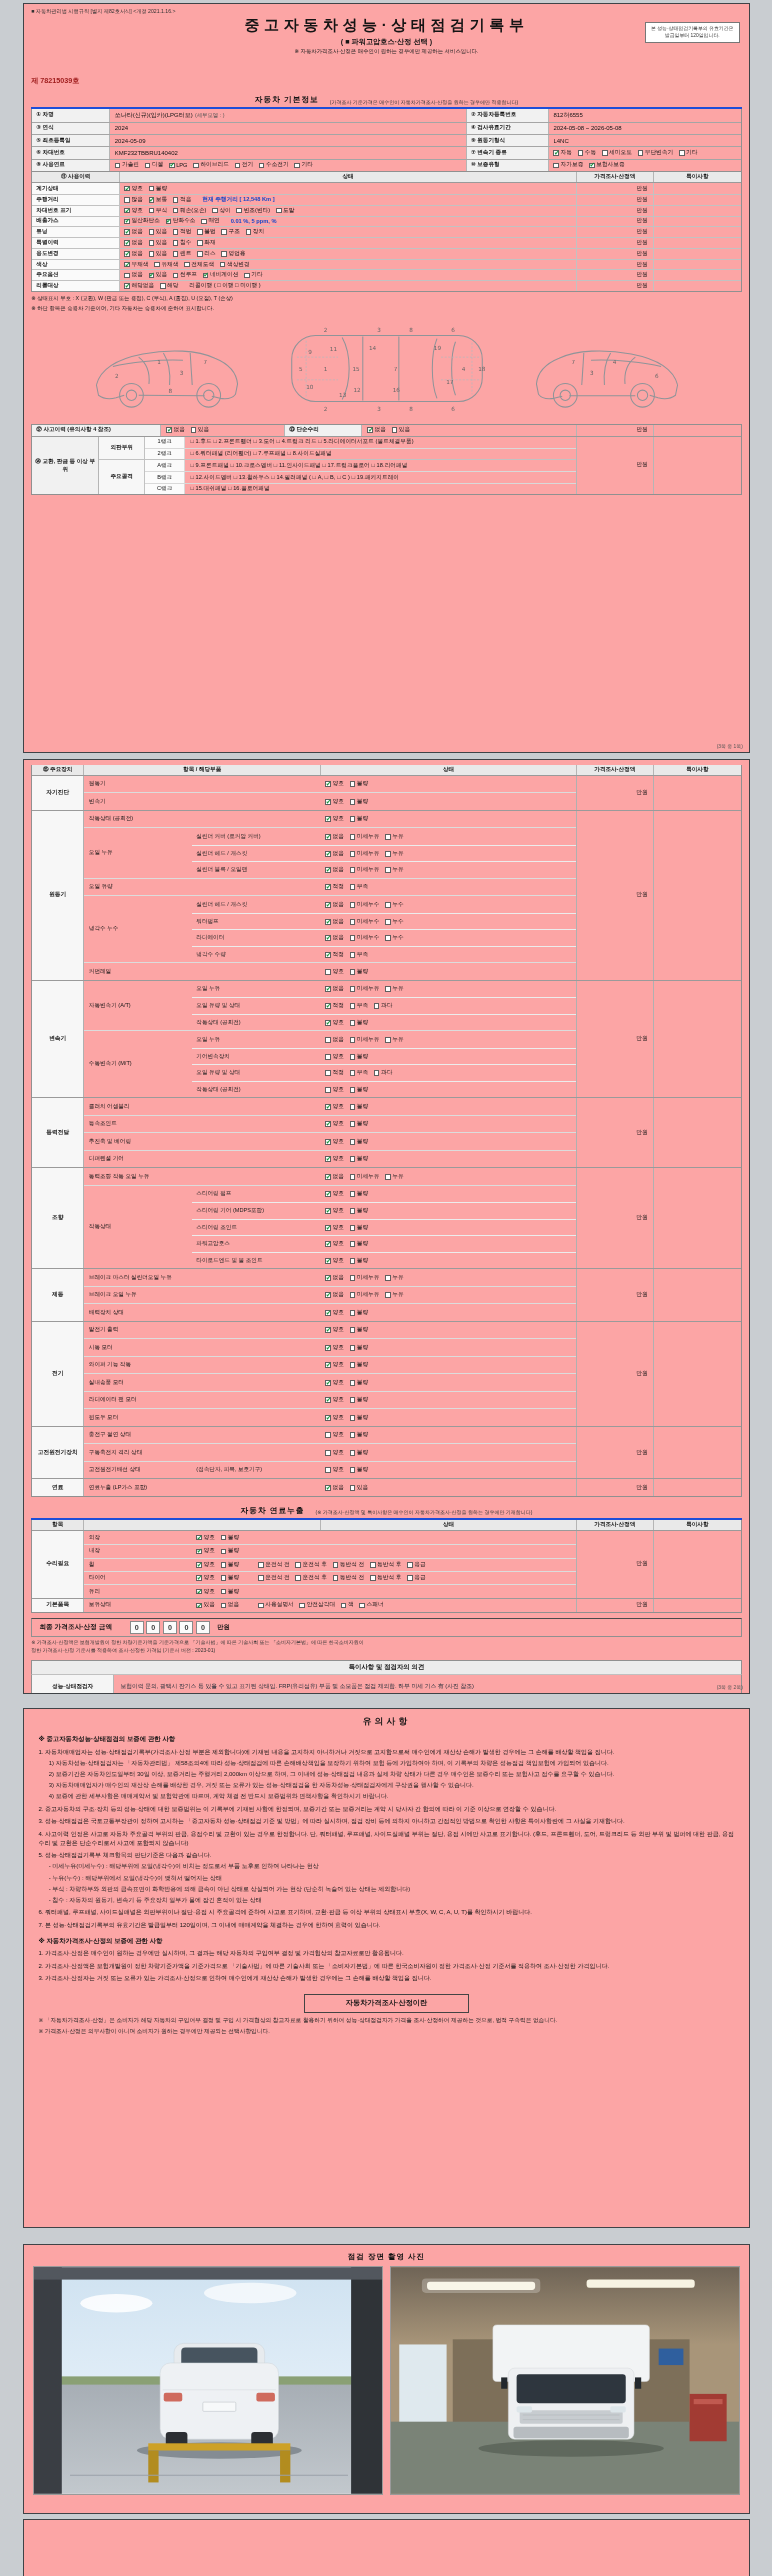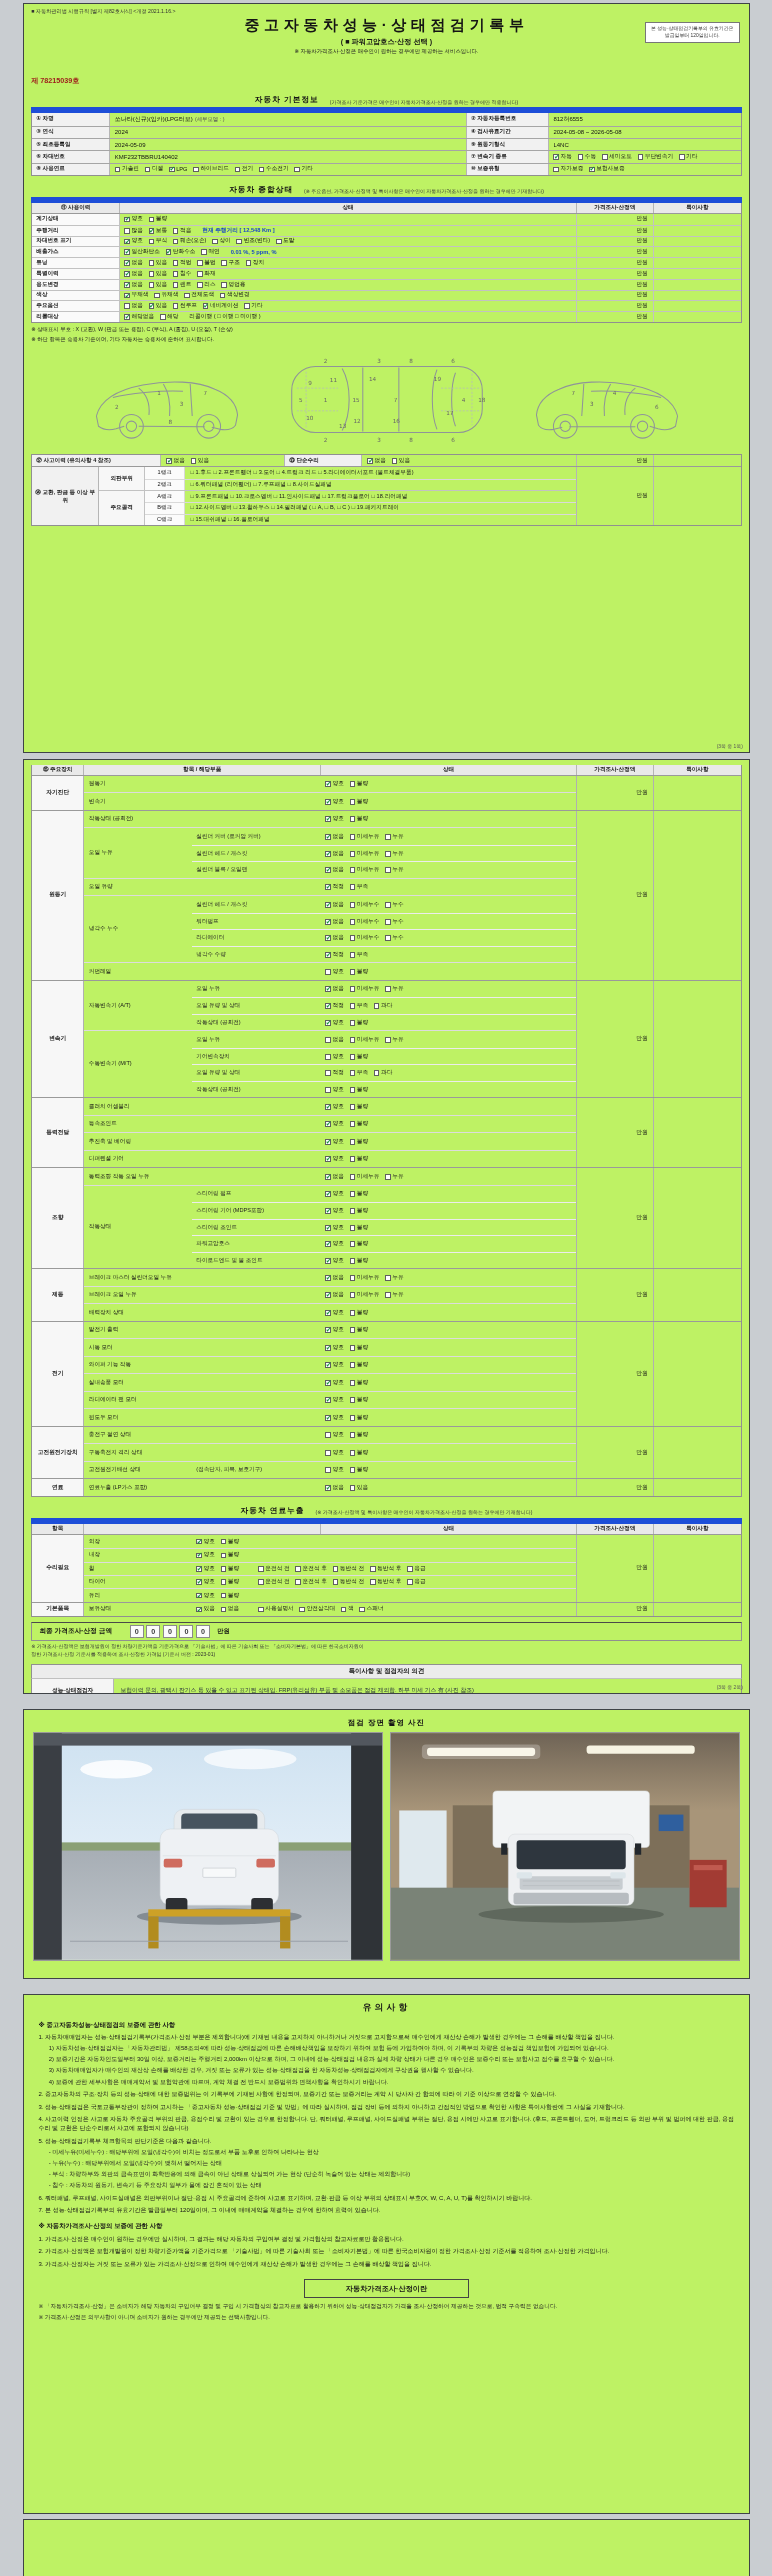--- a/index.html
+++ b/index.html
@@ -1,32 +1,32 @@
 <!DOCTYPE html>
 <html style="font-size:8.2px"><head>
 <meta charset="utf-8">
 <style>
 *{box-sizing:border-box;margin:0;padding:0}
 html,body{width:773px}
 body{height:2576px;background:#c9cdd1;font-family:"Liberation Sans","DejaVu Sans",sans-serif;color:#141414;overflow:hidden}
 .page{padding:2.6px 23px 0}
-.box{background:#bef264;border:1px solid #3f4347;position:relative;overflow:hidden}
+.box{background:#fca5a5;border:1px solid #3f4347;position:relative;overflow:hidden}
 .b1{height:750px;padding:4.1px 7.2px 13.4px}
 .b2{height:935px;margin-top:6.2px;padding:5.2px 7.2px 13.4px}
 .b3{height:520px;margin-top:14.4px;padding:7.2px 14.4px}
 .b4{height:270px;margin-top:15.5px;padding:5.2px 7.2px}
 .b5{height:88px;margin-top:5.2px;padding:5.2px 10.3px}
 .formref{font-size:5.2px;color:#333}
 .titlewrap{text-align:center;margin-top:1px}
 .title{font-size:15px;font-weight:700;letter-spacing:4.6px}
 .subtitle{font-size:7.2px;font-weight:700;margin-top:2.1px}
 .subnote{font-size:5.4px;margin-top:1.5px;color:#222}
 .docno{font-size:7.2px;font-weight:700;color:#9e1b1b;margin-top:21px}
 .vbox{position:absolute;top:18.5px;right:9.3px;border:0.5px solid #777;padding:2.1px 5.2px;font-size:4.9px;line-height:1.45;color:#333;text-align:center;background:#fff}
-.sec-title{display:flex;align-items:flex-end;justify-content:center;gap:11px;margin-top:6.2px;padding:2.6px 0 2.1px;border-bottom:6px solid #1d4ed8}
+.sec-title{display:flex;align-items:flex-end;justify-content:center;gap:11px;margin-top:6.2px;padding:2.6px 0 2.1px;border-bottom:2px solid #1d4ed8}
 .sec-title .t{font-size:7.7px;font-weight:700;letter-spacing:1px}
 .sec-title .n{font-size:5px;color:#333;padding-bottom:0.5px}
 
 .btable{border:0.5px solid #909090;border-top:none;font-size:6px}
 .brow{display:flex;border-top:0.5px solid #a5a5a5;min-height:12.4px;align-items:stretch}
 .brow:first-child{border-top:none}
 .bl{width:78px;background:#f1f1f1;border-right:0.5px solid #b5b5b5;display:flex;align-items:center;padding:1px 4.1px;font-weight:700;font-size:5.6px}
 .bv{display:flex;align-items:center;padding:1px 4.6px;flex:1;gap:2.1px}
 .bv.mid{border-right:0.5px solid #b5b5b5}
 .bl2{width:82px;background:#f1f1f1;border-right:0.5px solid #b5b5b5;display:flex;align-items:center;padding:1px 4.1px;font-weight:700;font-size:5.6px}
@@ -251,24 +251,20 @@
               </span>
               <span class="opt">
                 <span class="cb on"></span>
                 <span>보험사보증</span>
               </span>
             </span>
         </div>
       </div>
     </div>
 
-    <div class="sec-title">
-      <div class="t">자동차 종합상태</div>
-      <div class="n">(※ 주요옵션, 가격조사·산정액 및 특이사항은 매수인이 자동차가격조사·산정을 원하는 경우에만 기재합니다)</div>
-    </div>
     <div class="otable">
       <div class="ohead">
         <div class="oc w-lab">⑪ 사용이력</div>
         <div class="oc w-state">상태</div>
         <div class="oc w-price">가격조사·산정액</div>
         <div class="oc w-note">특이사항</div>
       </div>
       <div>
 
       <div class="orow">
@@ -1847,20 +1843,53 @@
 
     <div class="oprow">
         <div class="opwho">성능·상태점검자</div>
         <div class="optext">보험이력 문의, 광택시 잔기스 등 있을 수 있고 표기된 상태임. FRP(유리섬유) 부품 및 소모품은 점검 제외함. 하부 미세 기스 有 (사진 참조)</div>
       </div>
       </div>
 
     <div class="pagenote">(3쪽 중 2쪽)</div>
   </div>
 
+  <div class="box b3">
+    <div class="ntitle">유의사항</div>
+    <div>
+
+    <div class="nh">※ 중고자동차성능·상태점검의 보증에 관한 사항</div>
+        <div class="np">1. 자동차매매업자는 성능·상태점검기록부(가격조사·산정 부분은 제외합니다)에 기재된 내용을 고지하지 아니하거나 거짓으로 고지함으로써 매수인에게 재산상 손해가 발생한 경우에는 그 손해를 배상할 책임을 집니다.</div>
+        <div class="ns">1) 자동차성능·상태점검자는 「자동차관리법」 제58조의4에 따라 성능·상태점검에 따른 손해배상책임을 보장하기 위하여 보험 등에 가입하여야 하며, 이 기록부의 차량은 성능점검 책임보험에 가입되어 있습니다.</div>
+        <div class="ns">2) 보증기간은 자동차인도일부터 30일 이상, 보증거리는 주행거리 2,000km 이상으로 하며, 그 이내에 성능·상태점검 내용과 실제 차량 상태가 다른 경우 매수인은 보증수리 또는 보험사고 접수를 요구할 수 있습니다.</div>
+        <div class="ns">3) 자동차매매업자가 매수인의 재산상 손해를 배상한 경우, 거짓 또는 오류가 있는 성능·상태점검을 한 자동차성능·상태점검자에게 구상권을 행사할 수 있습니다.</div>
+        <div class="ns">4) 보증에 관한 세부사항은 매매계약서 및 보험약관에 따르며, 계약 체결 전 반드시 보증범위와 면책사항을 확인하시기 바랍니다.</div>
+        <div class="np">2. 중고자동차의 구조·장치 등의 성능·상태에 대한 보증범위는 이 기록부에 기재된 사항에 한정되며, 보증기간 또는 보증거리는 계약 시 당사자 간 합의에 따라 이 기준 이상으로 연장할 수 있습니다.</div>
+        <div class="np">3. 성능·상태점검은 국토교통부장관이 정하여 고시하는 「중고자동차 성능·상태점검 기준 및 방법」에 따라 실시하며, 점검 장비 등에 의하지 아니하고 간접적인 방법으로 확인한 사항은 특이사항란에 그 사실을 기재합니다.</div>
+        <div class="np">4. 사고이력 인정은 사고로 자동차 주요골격 부위의 판금, 용접수리 및 교환이 있는 경우로 한정합니다. 단, 쿼터패널, 루프패널, 사이드실패널 부위는 절단, 용접 시에만 사고로 표기합니다. (후드, 프론트휀더, 도어, 트렁크리드 등 외판 부위 및 범퍼에 대한 판금, 용접수리 및 교환은 단순수리로서 사고에 포함되지 않습니다)</div>
+        <div class="np">5. 성능·상태점검기록부 체크항목의 판단기준은 다음과 같습니다.</div>
+        <div class="ns">- 미세누유(미세누수) : 해당부위에 오일(냉각수)이 비치는 정도로서 부품 노후로 인하여 나타나는 현상</div>
+        <div class="ns">- 누유(누수) : 해당부위에서 오일(냉각수)이 맺혀서 떨어지는 상태</div>
+        <div class="ns">- 부식 : 차량하부와 외판의 금속표면이 화학반응에 의해 금속이 아닌 상태로 상실되어 가는 현상 (단순히 녹슬어 있는 상태는 제외합니다)</div>
+        <div class="ns">- 침수 : 자동차의 원동기, 변속기 등 주요장치 일부가 물에 잠긴 흔적이 있는 상태</div>
+        <div class="np">6. 쿼터패널, 루프패널, 사이드실패널은 외판부위이나 절단·용접 시 주요골격에 준하여 사고로 표기하며, 교환·판금 등 이상 부위의 상태표시 부호(X, W, C, A, U, T)를 확인하시기 바랍니다.</div>
+        <div class="np">7. 본 성능·상태점검기록부의 유효기간은 발급일부터 120일이며, 그 이내에 매매계약을 체결하는 경우에 한하여 효력이 있습니다.</div>
+        <div class="nh">※ 자동차가격조사·산정의 보증에 관한 사항</div>
+        <div class="np">1. 가격조사·산정은 매수인이 원하는 경우에만 실시하며, 그 결과는 해당 자동차의 구입여부 결정 및 가격협상의 참고자료로만 활용됩니다.</div>
+        <div class="np">2. 가격조사·산정액은 보험개발원이 정한 차량기준가액을 기준가격으로 「기술사법」에 따른 기술사회 또는 「소비자기본법」에 따른 한국소비자원이 정한 가격조사·산정 기준서를 적용하여 조사·산정한 가격입니다.</div>
+        <div class="np">3. 가격조사·산정자는 거짓 또는 오류가 있는 가격조사·산정으로 인하여 매수인에게 재산상 손해가 발생한 경우에는 그 손해를 배상할 책임을 집니다.</div>
+      </div>
+    <div class="pibox">자동차가격조사·산정이란</div>
+    <div>
+
+    <div class="piline">※ 「자동차가격조사·산정」은 소비자가 해당 자동차의 구입여부 결정 및 구입 시 가격협상의 참고자료로 활용하기 위하여 성능·상태점검자가 가격을 조사·산정하여 제공하는 것으로, 법적 구속력은 없습니다.</div>
+        <div class="piline">※ 가격조사·산정은 의무사항이 아니며 소비자가 원하는 경우에만 제공되는 선택사항입니다.</div>
+      </div>
+  </div>
+
   <div class="box b4">
     <div class="phtitle">점검 장면 촬영 사진</div>
     <div class="photos">
       <div class="photo">
         <svg width="348" height="227" viewBox="0 0 676 440">
           <defs>
             <linearGradient id="sky" x1="0" y1="0" x2="0" y2="1">
               <stop offset="0" stop-color="#cfe2f1"></stop>
                 <stop offset="1" stop-color="#f0f7fc"></stop>
             </linearGradient>
@@ -1922,50 +1951,17 @@
           <rect x="426" y="270" width="30" height="12" rx="3" fill="#dde6ea"></rect>
           <rect x="214" y="214" width="12" height="22" fill="#23282d"></rect>
           <rect x="474" y="214" width="12" height="22" fill="#23282d"></rect>
           <rect x="580" y="246" width="72" height="92" fill="#a23b33"></rect>
           <rect x="588" y="256" width="56" height="10" fill="#c05a50"></rect>
         </svg>
       </div>
     </div>
   </div>
 
-  <div class="box b3">
-    <div class="ntitle">유의사항</div>
-    <div>
-
-    <div class="nh">※ 중고자동차성능·상태점검의 보증에 관한 사항</div>
-        <div class="np">1. 자동차매매업자는 성능·상태점검기록부(가격조사·산정 부분은 제외합니다)에 기재된 내용을 고지하지 아니하거나 거짓으로 고지함으로써 매수인에게 재산상 손해가 발생한 경우에는 그 손해를 배상할 책임을 집니다.</div>
-        <div class="ns">1) 자동차성능·상태점검자는 「자동차관리법」 제58조의4에 따라 성능·상태점검에 따른 손해배상책임을 보장하기 위하여 보험 등에 가입하여야 하며, 이 기록부의 차량은 성능점검 책임보험에 가입되어 있습니다.</div>
-        <div class="ns">2) 보증기간은 자동차인도일부터 30일 이상, 보증거리는 주행거리 2,000km 이상으로 하며, 그 이내에 성능·상태점검 내용과 실제 차량 상태가 다른 경우 매수인은 보증수리 또는 보험사고 접수를 요구할 수 있습니다.</div>
-        <div class="ns">3) 자동차매매업자가 매수인의 재산상 손해를 배상한 경우, 거짓 또는 오류가 있는 성능·상태점검을 한 자동차성능·상태점검자에게 구상권을 행사할 수 있습니다.</div>
-        <div class="ns">4) 보증에 관한 세부사항은 매매계약서 및 보험약관에 따르며, 계약 체결 전 반드시 보증범위와 면책사항을 확인하시기 바랍니다.</div>
-        <div class="np">2. 중고자동차의 구조·장치 등의 성능·상태에 대한 보증범위는 이 기록부에 기재된 사항에 한정되며, 보증기간 또는 보증거리는 계약 시 당사자 간 합의에 따라 이 기준 이상으로 연장할 수 있습니다.</div>
-        <div class="np">3. 성능·상태점검은 국토교통부장관이 정하여 고시하는 「중고자동차 성능·상태점검 기준 및 방법」에 따라 실시하며, 점검 장비 등에 의하지 아니하고 간접적인 방법으로 확인한 사항은 특이사항란에 그 사실을 기재합니다.</div>
-        <div class="np">4. 사고이력 인정은 사고로 자동차 주요골격 부위의 판금, 용접수리 및 교환이 있는 경우로 한정합니다. 단, 쿼터패널, 루프패널, 사이드실패널 부위는 절단, 용접 시에만 사고로 표기합니다. (후드, 프론트휀더, 도어, 트렁크리드 등 외판 부위 및 범퍼에 대한 판금, 용접수리 및 교환은 단순수리로서 사고에 포함되지 않습니다)</div>
-        <div class="np">5. 성능·상태점검기록부 체크항목의 판단기준은 다음과 같습니다.</div>
-        <div class="ns">- 미세누유(미세누수) : 해당부위에 오일(냉각수)이 비치는 정도로서 부품 노후로 인하여 나타나는 현상</div>
-        <div class="ns">- 누유(누수) : 해당부위에서 오일(냉각수)이 맺혀서 떨어지는 상태</div>
-        <div class="ns">- 부식 : 차량하부와 외판의 금속표면이 화학반응에 의해 금속이 아닌 상태로 상실되어 가는 현상 (단순히 녹슬어 있는 상태는 제외합니다)</div>
-        <div class="ns">- 침수 : 자동차의 원동기, 변속기 등 주요장치 일부가 물에 잠긴 흔적이 있는 상태</div>
-        <div class="np">6. 쿼터패널, 루프패널, 사이드실패널은 외판부위이나 절단·용접 시 주요골격에 준하여 사고로 표기하며, 교환·판금 등 이상 부위의 상태표시 부호(X, W, C, A, U, T)를 확인하시기 바랍니다.</div>
-        <div class="np">7. 본 성능·상태점검기록부의 유효기간은 발급일부터 120일이며, 그 이내에 매매계약을 체결하는 경우에 한하여 효력이 있습니다.</div>
-        <div class="nh">※ 자동차가격조사·산정의 보증에 관한 사항</div>
-        <div class="np">1. 가격조사·산정은 매수인이 원하는 경우에만 실시하며, 그 결과는 해당 자동차의 구입여부 결정 및 가격협상의 참고자료로만 활용됩니다.</div>
-        <div class="np">2. 가격조사·산정액은 보험개발원이 정한 차량기준가액을 기준가격으로 「기술사법」에 따른 기술사회 또는 「소비자기본법」에 따른 한국소비자원이 정한 가격조사·산정 기준서를 적용하여 조사·산정한 가격입니다.</div>
-        <div class="np">3. 가격조사·산정자는 거짓 또는 오류가 있는 가격조사·산정으로 인하여 매수인에게 재산상 손해가 발생한 경우에는 그 손해를 배상할 책임을 집니다.</div>
-      </div>
-    <div class="pibox">자동차가격조사·산정이란</div>
-    <div>
-
-    <div class="piline">※ 「자동차가격조사·산정」은 소비자가 해당 자동차의 구입여부 결정 및 구입 시 가격협상의 참고자료로 활용하기 위하여 성능·상태점검자가 가격을 조사·산정하여 제공하는 것으로, 법적 구속력은 없습니다.</div>
-        <div class="piline">※ 가격조사·산정은 의무사항이 아니며 소비자가 원하는 경우에만 제공되는 선택사항입니다.</div>
-      </div>
-  </div>
-
   <div class="box b5">
   </div>
 
 </div>
 
 
 </body></html>

